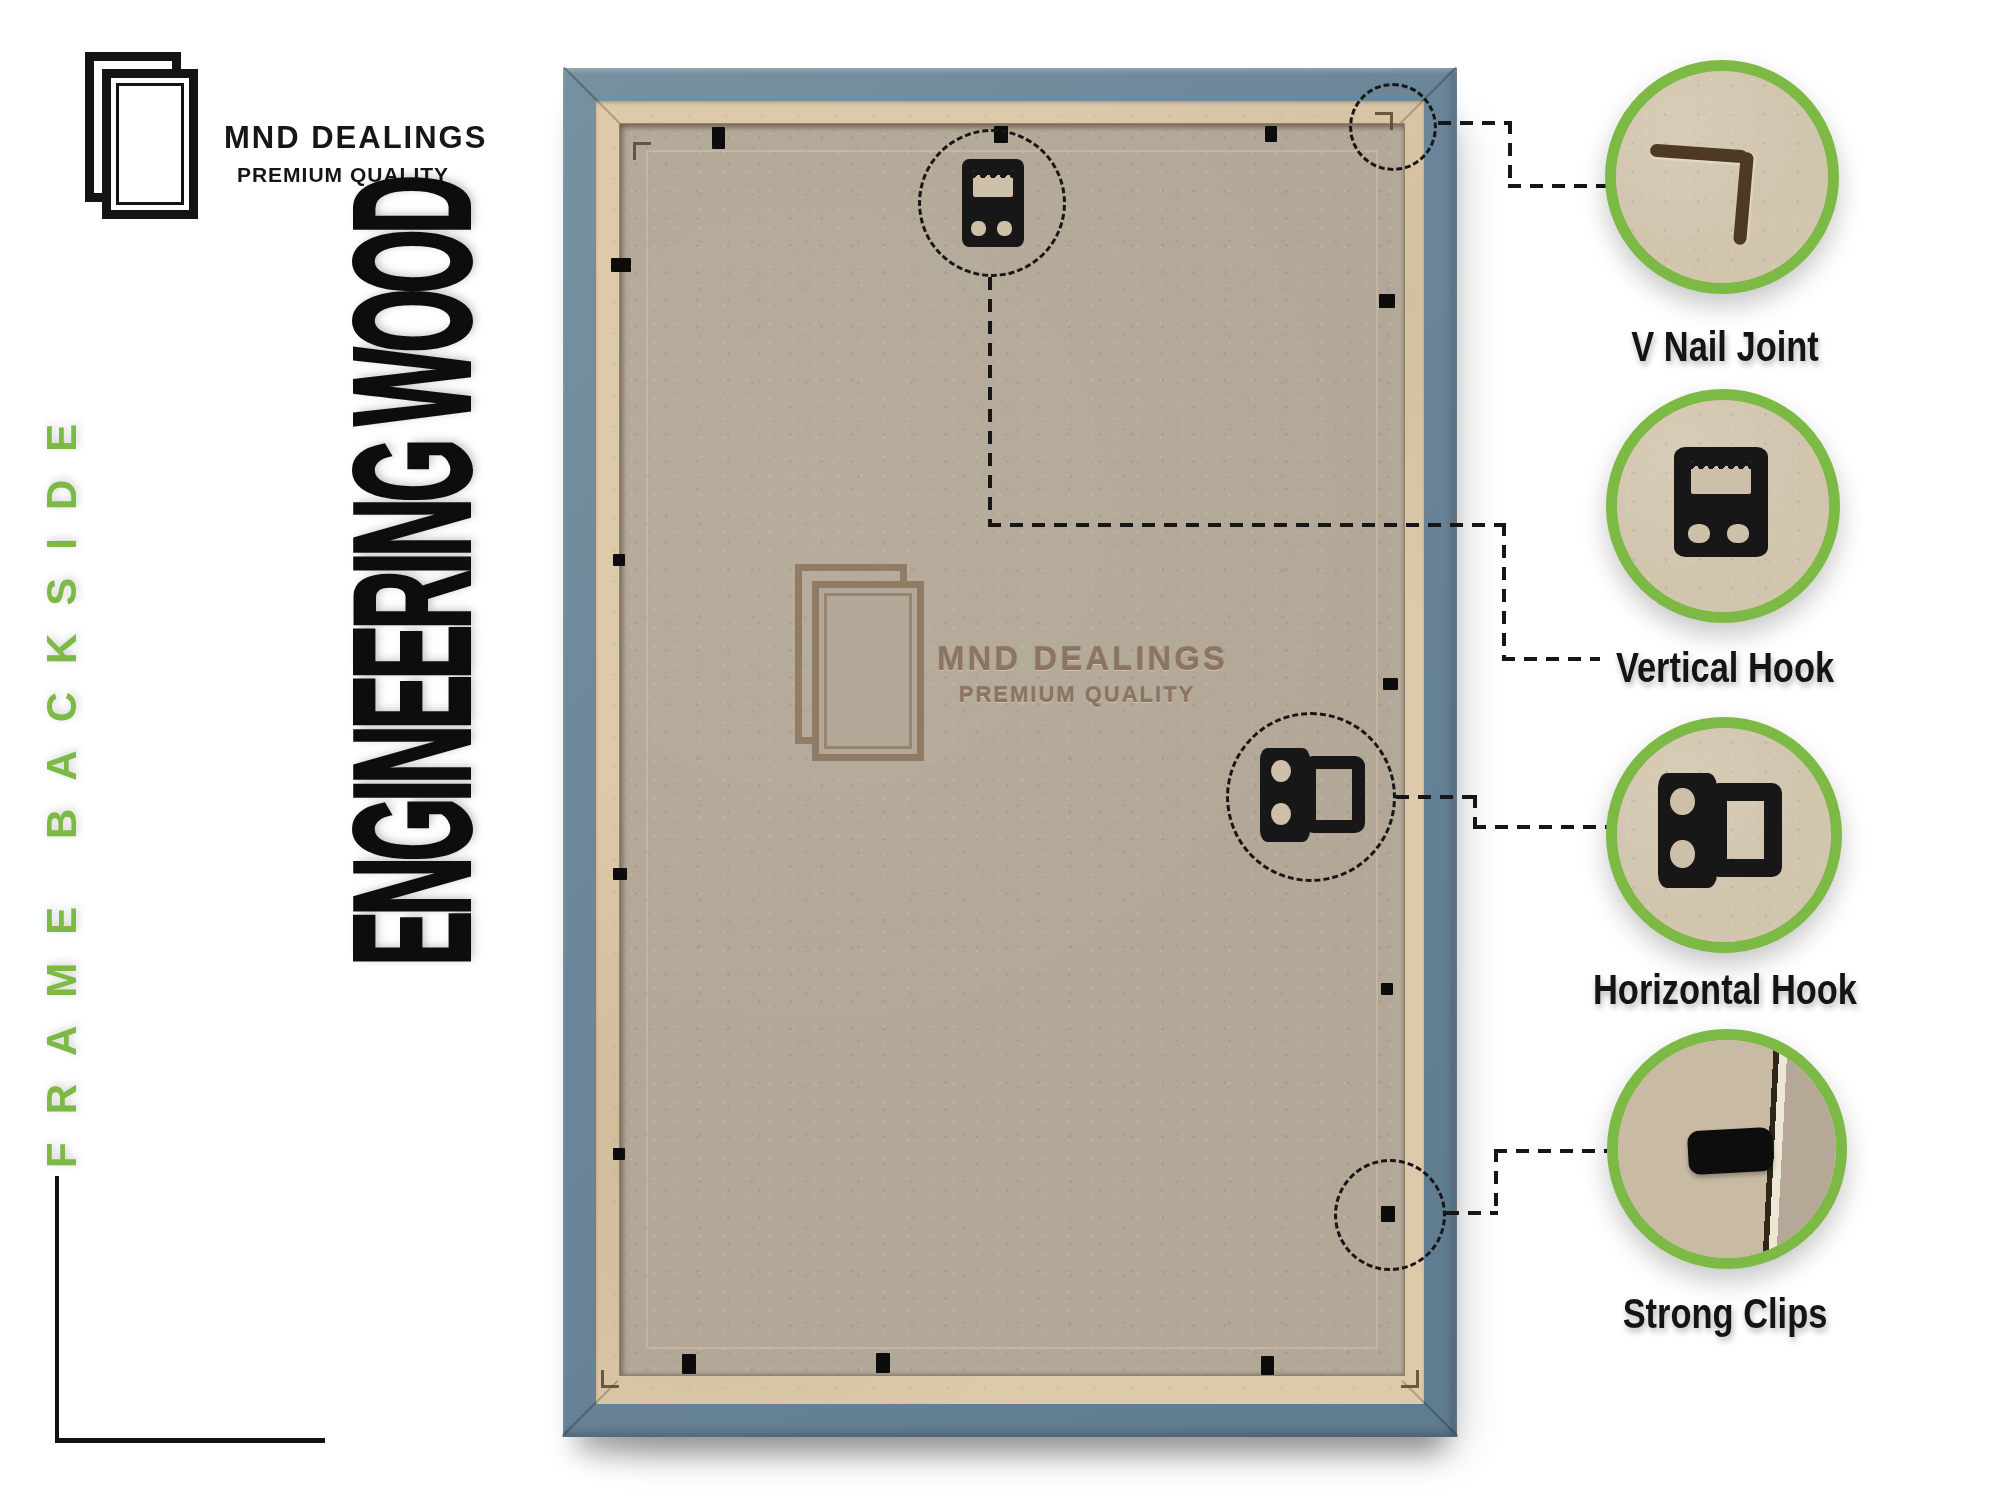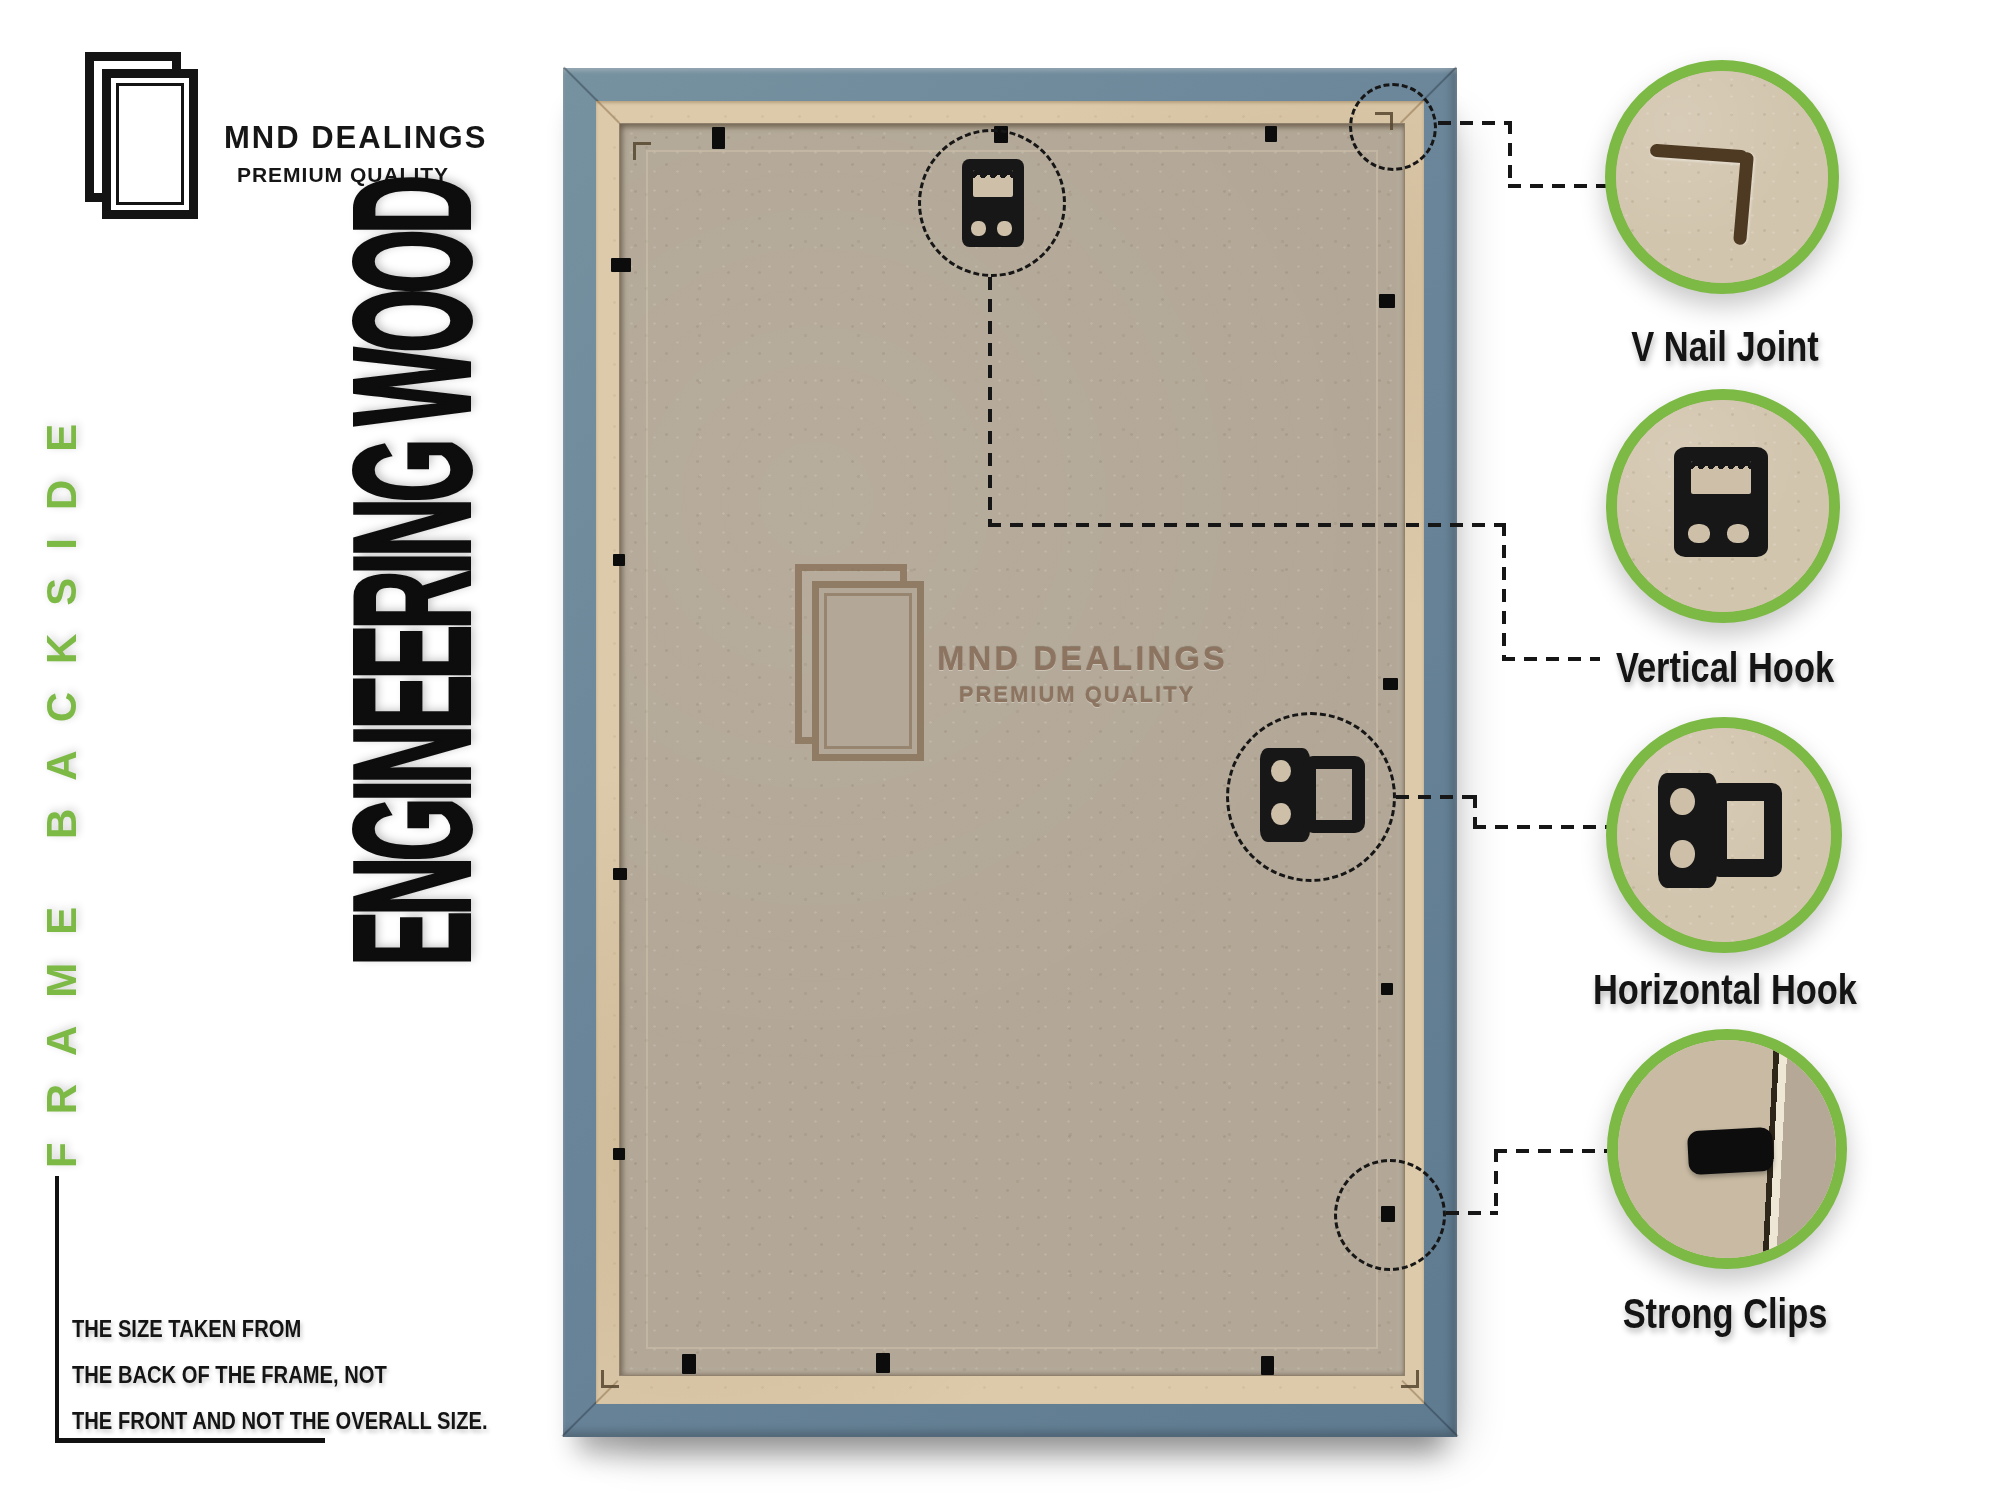--- a/index.html
+++ b/index.html
@@ -158,25 +158,20 @@
   <div class="logo-rect-back"></div>
   <div class="logo-rect-front"></div>
   <div class="brand-name">MND DEALINGS</div>
   <div class="brand-tagline">PREMIUM QUALITY</div>
 
   <div class="side-label">FRAME BACKSIDE</div>
   <div class="material-label">ENGINEERING WOOD</div>
 
   <div class="size-rule-v"></div>
   <div class="size-rule-h"></div>
-  <div class="size-note">
-    <span class="line">THE SIZE TAKEN FROM</span>
-    <span class="line">THE BACK OF THE FRAME, NOT</span>
-    <span class="line">THE FRONT AND NOT THE OVERALL SIZE.</span>
-  </div>
 
   <div class="frame">
     <div class="frame-blue">
       <div class="miter tl"></div>
       <div class="miter tr"></div>
       <div class="miter bl"></div>
       <div class="miter br"></div>
     </div>
     <div class="frame-tan">
       <div class="miter2 tl"></div>

